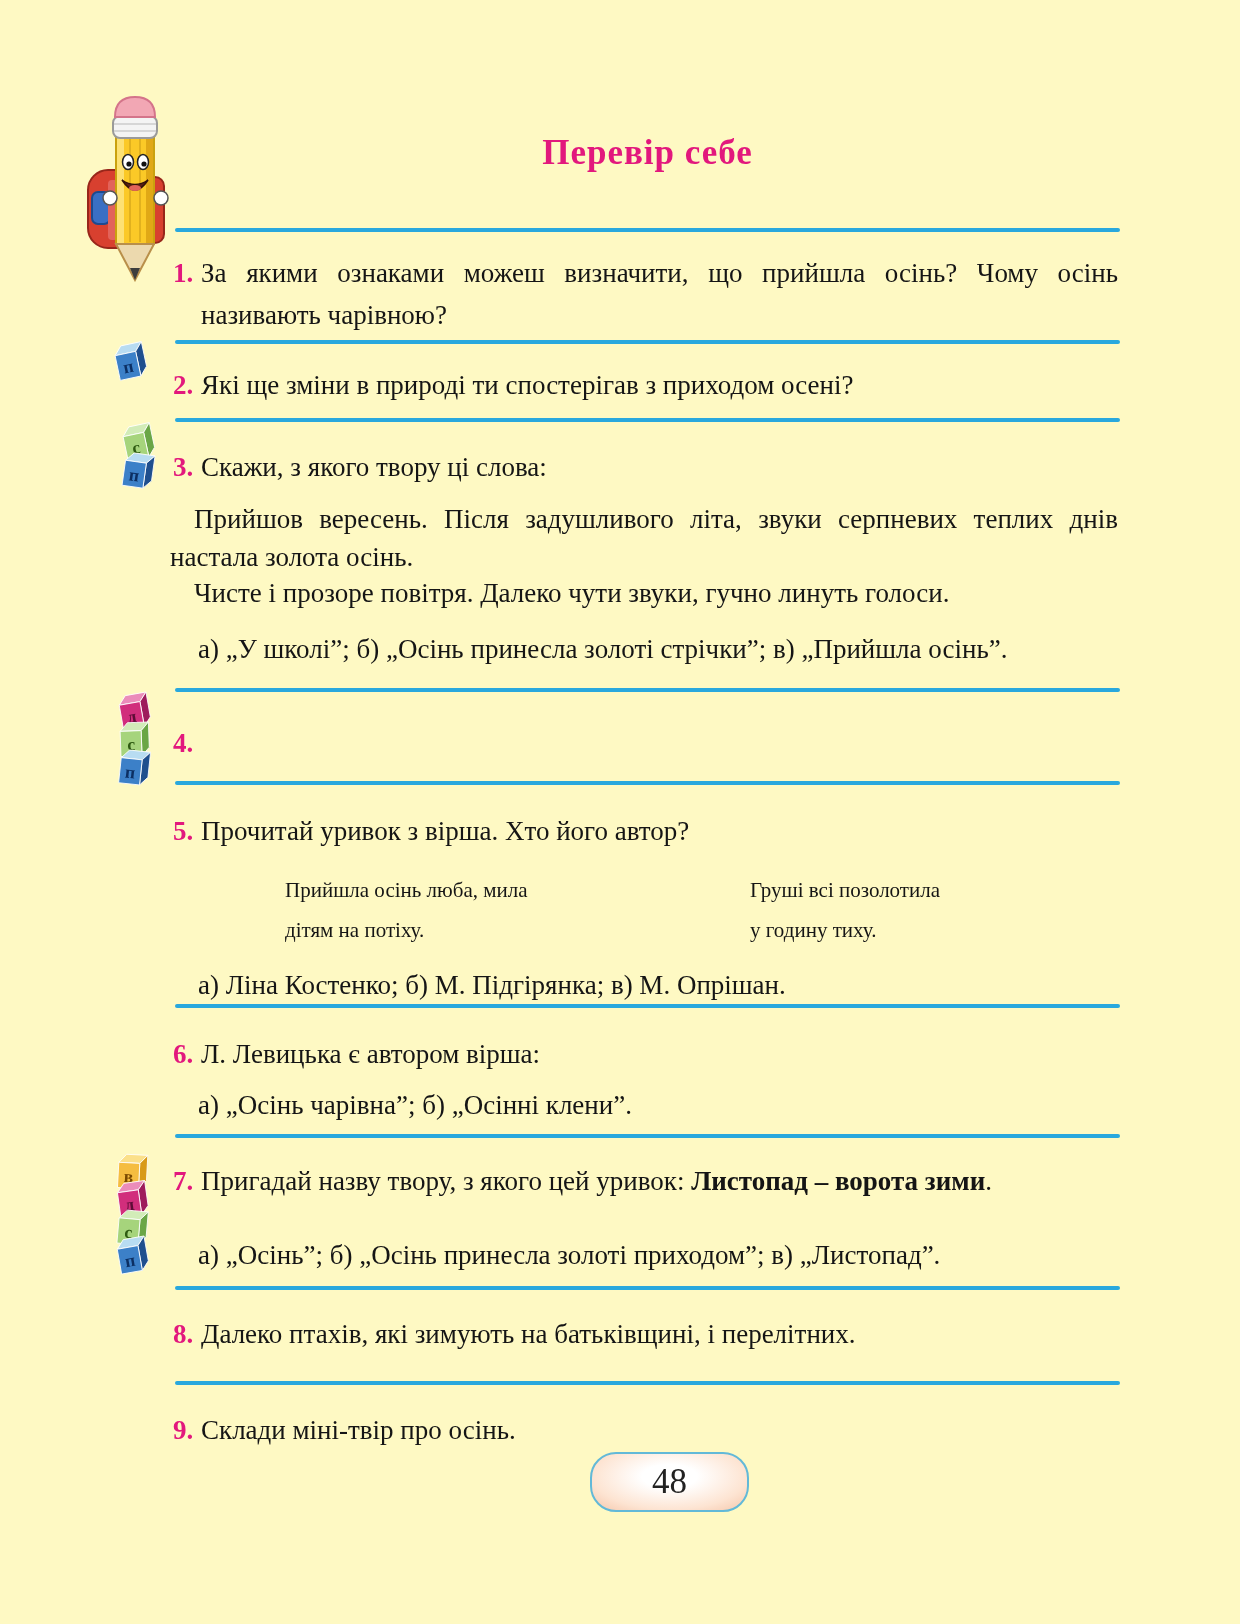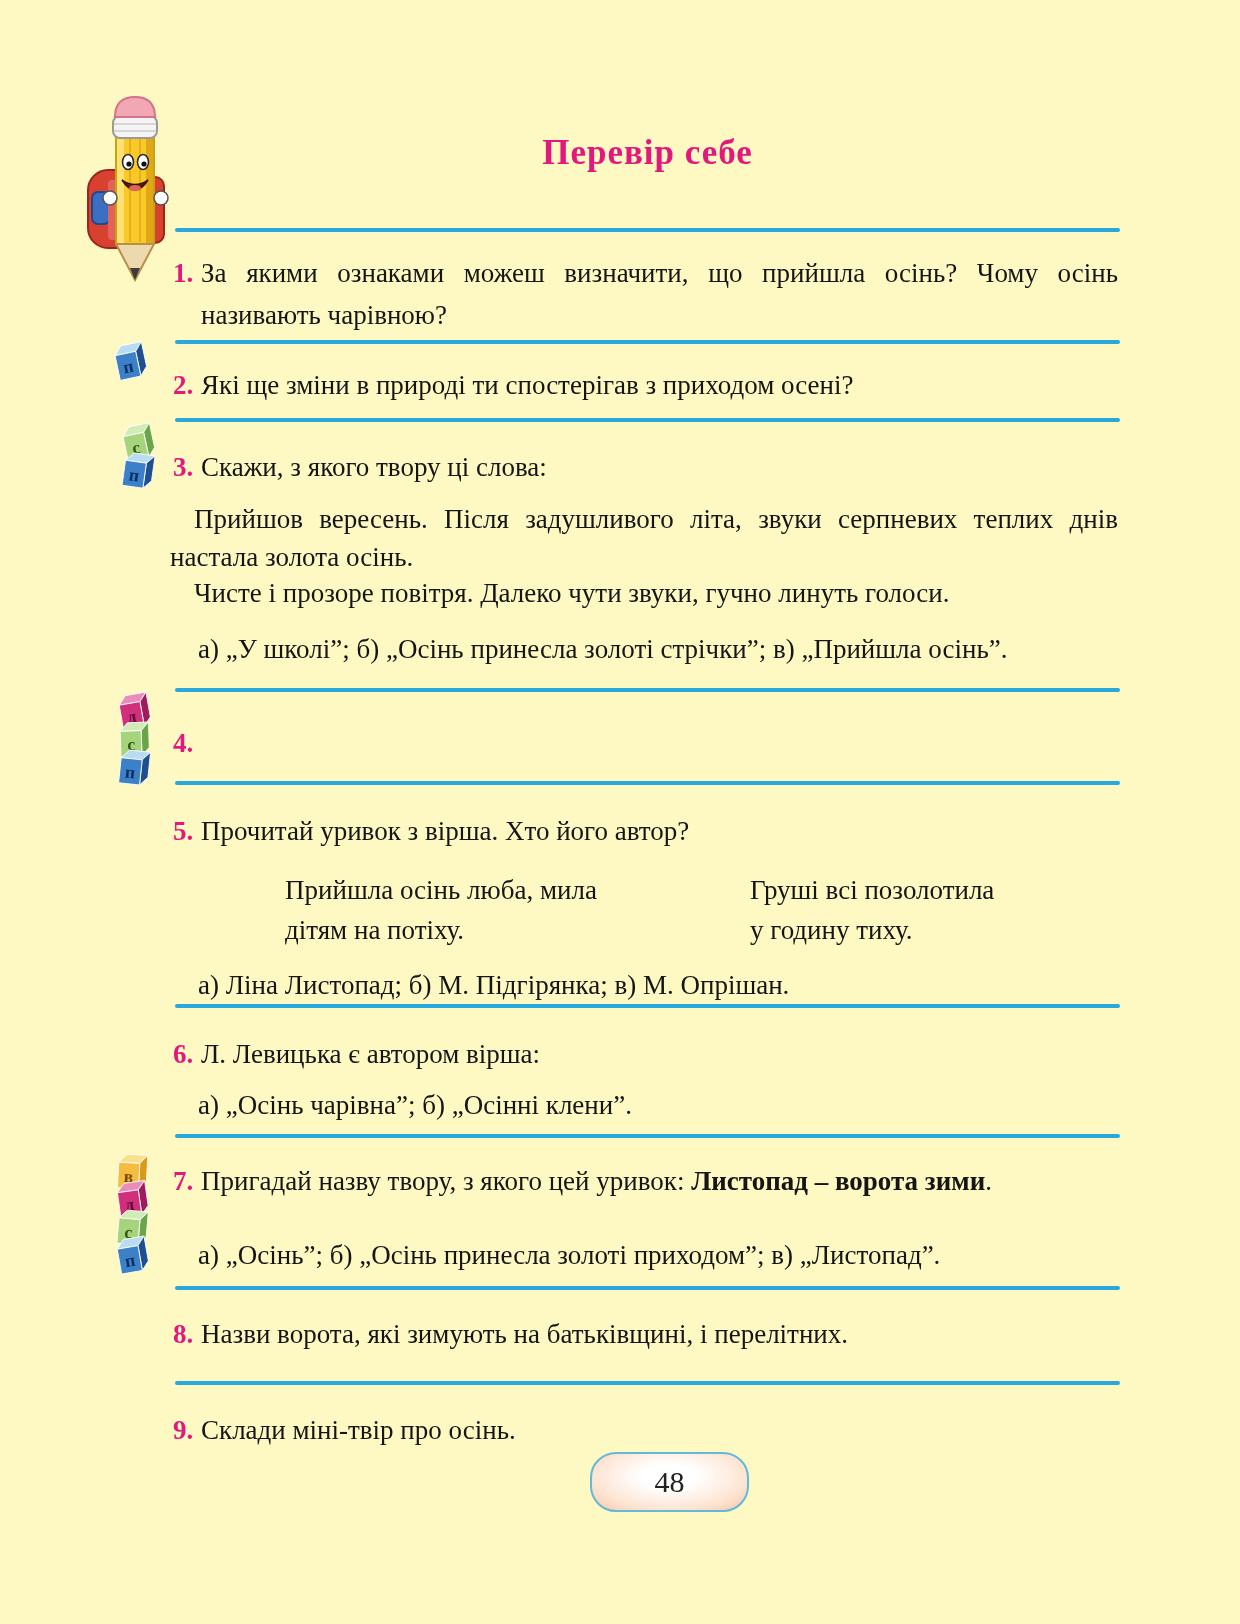--- a/index.html
+++ b/index.html
@@ -12,21 +12,21 @@
     font-size:35px;font-weight:bold;color:#e2187d;letter-spacing:1px;
   }
   .rule{position:absolute;left:175px;width:945px;height:4px;background:#29a8dd;border-radius:2px;}
   .q{position:absolute;left:173px;width:945px;padding-left:28px;box-sizing:border-box;
      font-size:27px;line-height:42px;}
   .q .qnum{position:absolute;left:0;top:0;color:#e2187d;font-weight:bold;}
   .justify{text-align:justify;}
   .para{position:absolute;left:170px;width:948px;font-size:27px;line-height:38px;
         text-align:justify;text-indent:24px;}
   .answers{position:absolute;left:198px;width:920px;font-size:27px;line-height:36px;}
-  .verse-col{position:absolute;font-size:27px;line-height:40px;}
+  .verse-col{position:absolute;font-size:21px;line-height:40px;}
   .bold{font-weight:bold;}
   
   .cube-stack{position:absolute;display:flex;flex-direction:column;align-items:center;}
   .cube{display:block;margin-top:-9px;}
   .cube:first-child{margin-top:0;}
   .cube text{font-family:"Liberation Serif", serif;font-size:21px;font-weight:bold;text-anchor:middle;}
   .cube-blue   .face-top{fill:#b8dcf2;} .cube-blue   .face-side{fill:#1f4f8e;} .cube-blue   .face-front{fill:#3c80c8;} .cube-blue   text{fill:#0c2f63;}
   .cube-green  .face-top{fill:#d2ecb8;} .cube-green  .face-side{fill:#6aa646;} .cube-green  .face-front{fill:#a6d47c;} .cube-green  text{fill:#2f5c12;}
   .cube-pink   .face-top{fill:#eb8cba;} .cube-pink   .face-side{fill:#9e1c5c;} .cube-pink   .face-front{fill:#d12e7c;} .cube-pink   text{fill:#5e0c36;}
   .cube-yellow .face-top{fill:#fbe08a;} .cube-yellow .face-side{fill:#d89a18;} .cube-yellow .face-front{fill:#f5bd40;} .cube-yellow text{fill:#7a4a00;}
@@ -35,21 +35,21 @@
   .r-p3{transform:rotate(3deg);}   .r-p5{transform:rotate(5deg);}   .r-p6{transform:rotate(6deg);}
   .r-p8{transform:rotate(8deg);}
   
   .mascot{position:absolute;left:84px;top:92px;}
   
   .page-badge{
     position:absolute;left:590px;top:1452px;width:155px;height:56px;
     border:2px solid #62b9d8;border-radius:26px;
     background:radial-gradient(ellipse at 50% 40%, #ffffff 25%, #fde4d2 70%, #f5c6aa 100%);
     display:flex;align-items:center;justify-content:center;
-    font-size:30px;color:#222;
+    font-size:35px;color:#222;
   }
 </style>
 </head>
 <body>
 
 <div class="page">
 
   <svg class="mascot" width="95" height="190" viewBox="0 0 95 190">
     <g>
       <rect x="4" y="78" width="54" height="78" rx="20" fill="#d8402f" stroke="#98261a" stroke-width="2"></rect>
@@ -165,21 +165,21 @@
     <span>Прочитай уривок з вірша. Хто його автор?</span>
   </div>
   <div class="verse-col" style="left:285px;top:870px">
     <div>Прийшла осінь люба, мила</div>
     <div>дітям на потіху.</div>
   </div>
   <div class="verse-col" style="left:750px;top:870px">
     <div>Груші всі позолотила</div>
     <div>у годину тиху.</div>
   </div>
-  <div class="answers" style="top:967px">а) Ліна Листопад; б) М. Підгірянка; в) М. Опрішан.</div>
+  <div class="answers" style="top:967px">а) Ліна Костенко; б) М. Підгірянка; в) М. Опрішан.</div>
 
   <div class="q" style="top:1033px">
     <span class="qnum">6.</span>
     <span>Л. Левицька є автором вірша:</span>
   </div>
   <div class="answers" style="top:1087px">а) „Осінь чарівна”; б) „Осінні клени”.</div>
 
   <div class="cube-stack" style="left:114px;top:1152px">
     <svg class="cube cube-yellow r-p3" width="34" height="37" viewBox="0 0 40 44">
       <polygon class="face-top" points="5,13 14,3 39,3 30,13"></polygon>
@@ -207,21 +207,21 @@
     </svg>
   </div>
   <div class="q" style="top:1160px">
     <span class="qnum">7.</span>
     <span><span>Пригадай назву твору, з якого цей уривок: </span><span class="bold">Листопад – ворота зими</span><span>.</span></span>
   </div>
   <div class="answers" style="top:1237px">а) „Осінь”; б) „Осінь принесла золоті приходом”; в) „Листопад”.</div>
 
   <div class="q" style="top:1313px">
     <span class="qnum">8.</span>
-    <span>Назви ворота, які зимують на батьківщині, і перелітних.</span>
+    <span>Далеко птахів, які зимують на батьківщині, і перелітних.</span>
   </div>
 
   <div class="q" style="top:1409px">
     <span class="qnum">9.</span>
     <span>Склади міні-твір про осінь.</span>
   </div>
 
   <div class="page-badge">
     <span>48</span>
   </div>

